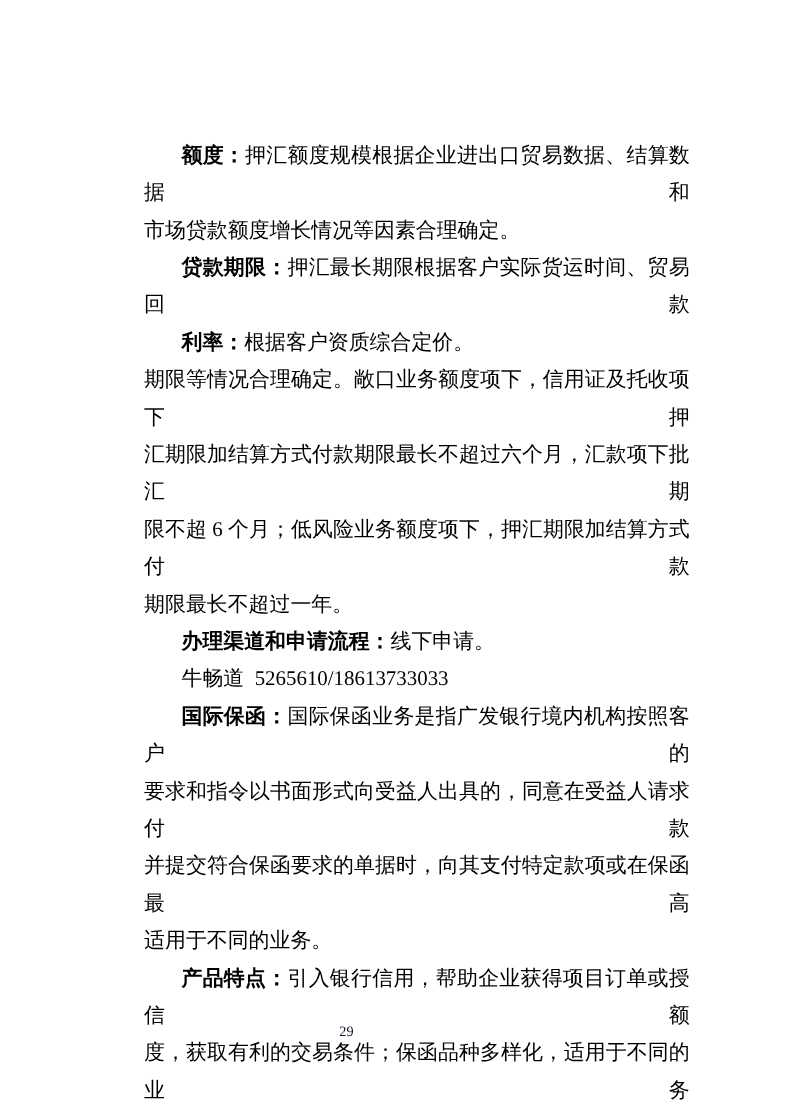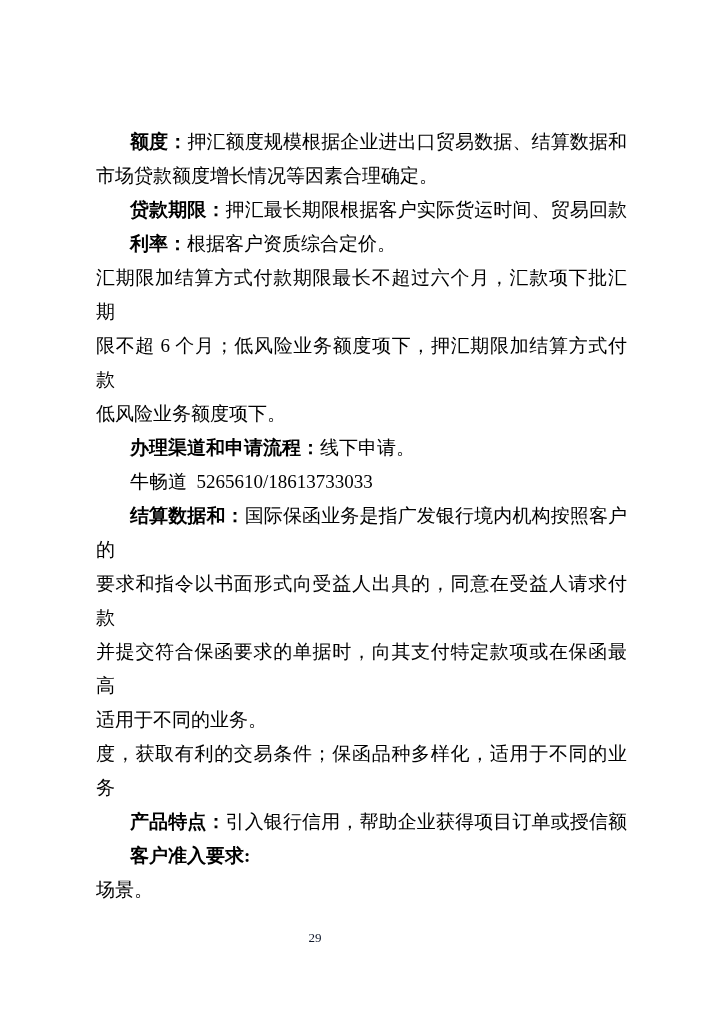--- a/index.html
+++ b/index.html
@@ -26,20 +26,21 @@
     left: 96px;
     top: 125px;
     width: 531px;
     font-size: 19px;
     line-height: 34px;
     letter-spacing: 0;
   }
   .line {
     text-align: left;
     min-height: 34px;
+    margin-left: 35px;
   }
   
   .line.justify {
     text-align: justify;
     text-align-last: justify;
     text-justify: inter-character;
   }
   
   .line.plain {
     white-space: pre-wrap;
@@ -60,29 +61,30 @@
 </style>
 </head>
 <body>
 
 <div class="page">
   <div class="textblock" id="textblock">
       <div class="line justify indent-normal"><span class="seg seg-bold">额度：</span><span class="seg">押汇额度规模根据企业进出口贸易数据、结算数据和</span></div>
       <div class="line plain"><span class="seg">市场贷款额度增长情况等因素合理确定。</span></div>
       <div class="line justify indent-normal"><span class="seg seg-bold">贷款期限：</span><span class="seg">押汇最长期限根据客户实际货运时间、贸易回款</span></div>
       <div class="line plain indent-normal"><span class="seg seg-bold">利率：</span><span class="seg">根据客户资质综合定价。</span></div>
+      <div class="line justify"><span class="seg">期限等情况合理确定。敞口业务额度项下，信用证及托收项下押</span></div>
       <div class="line justify"><span class="seg">汇期限加结算方式付款期限最长不超过六个月，汇款项下批汇期</span></div>
       <div class="line justify"><span class="seg">限不超 6 个月；低风险业务额度项下，押汇期限加结算方式付款</span></div>
-      <div class="line plain"><span class="seg">低风险业务额度项下。</span></div>
+      <div class="line plain"><span class="seg">期限最长不超过一年。</span></div>
       <div class="line plain indent-normal"><span class="seg seg-bold">办理渠道和申请流程：</span><span class="seg">线下申请。</span></div>
       <div class="line plain indent-normal"><span class="seg">牛畅道  5265610/18613733033</span></div>
-      <div class="line justify indent-normal"><span class="seg seg-bold">结算数据和：</span><span class="seg">国际保函业务是指广发银行境内机构按照客户的</span></div>
+      <div class="line justify indent-normal"><span class="seg seg-bold">国际保函：</span><span class="seg">国际保函业务是指广发银行境内机构按照客户的</span></div>
       <div class="line justify"><span class="seg">要求和指令以书面形式向受益人出具的，同意在受益人请求付款</span></div>
       <div class="line justify"><span class="seg">并提交符合保函要求的单据时，向其支付特定款项或在保函最高</span></div>
       <div class="line plain"><span class="seg">适用于不同的业务。</span></div>
+      <div class="line justify indent-normal"><span class="seg seg-bold">产品特点：</span><span class="seg">引入银行信用，帮助企业获得项目订单或授信额</span></div>
       <div class="line justify"><span class="seg">度，获取有利的交易条件；保函品种多样化，适用于不同的业务</span></div>
-      <div class="line justify indent-normal"><span class="seg seg-bold">产品特点：</span><span class="seg">引入银行信用，帮助企业获得项目订单或授信额</span></div>
       <div class="line plain indent-normal"><span class="seg seg-bold">客户准入要求:</span></div>
       <div class="line plain"><span class="seg">场景。</span></div>
       <div class="line plain indent-paren"></div>
     </div>
   <div class="footer">29</div>
 </div>
 
 </body></html>

